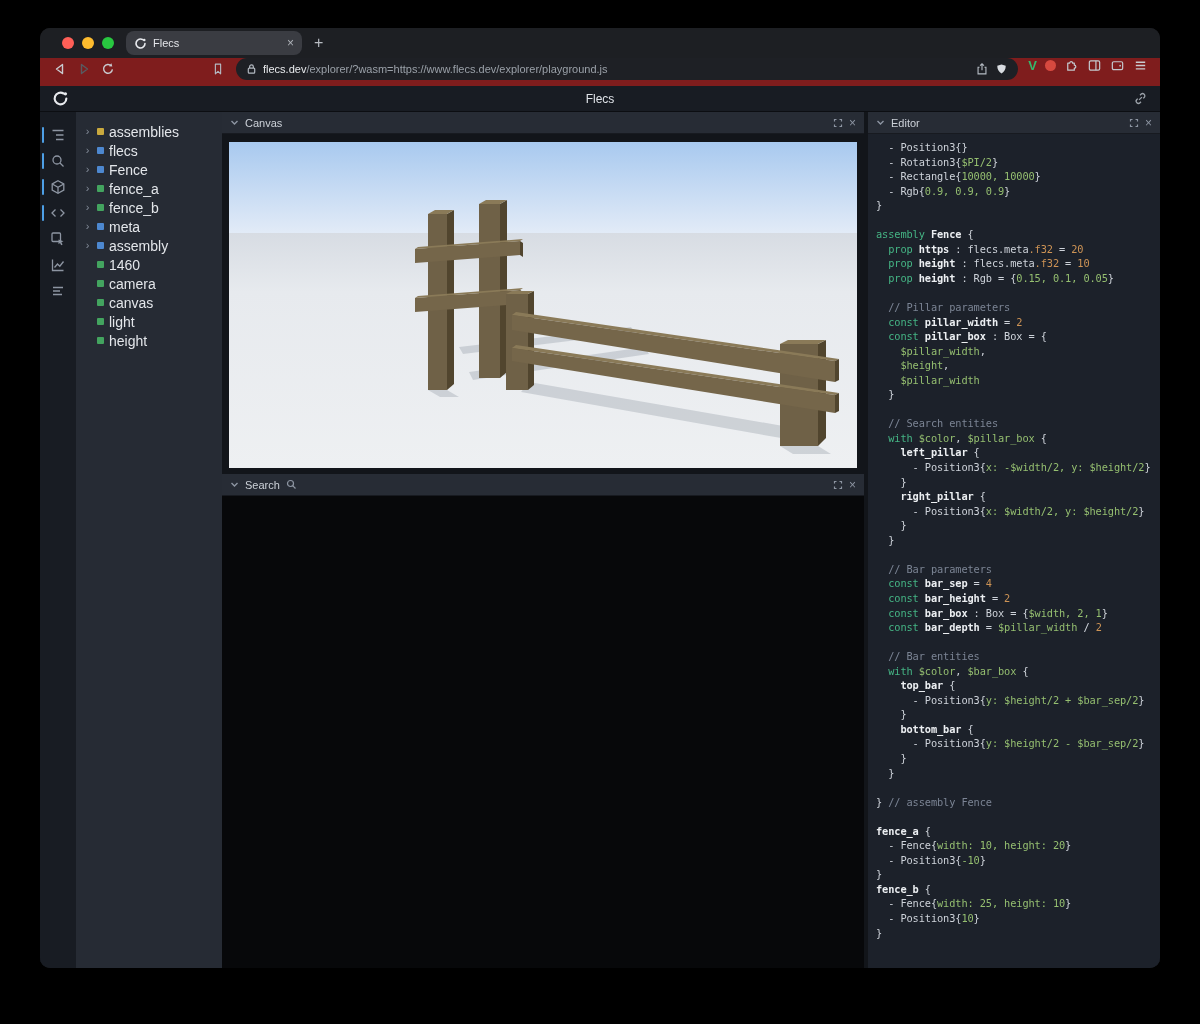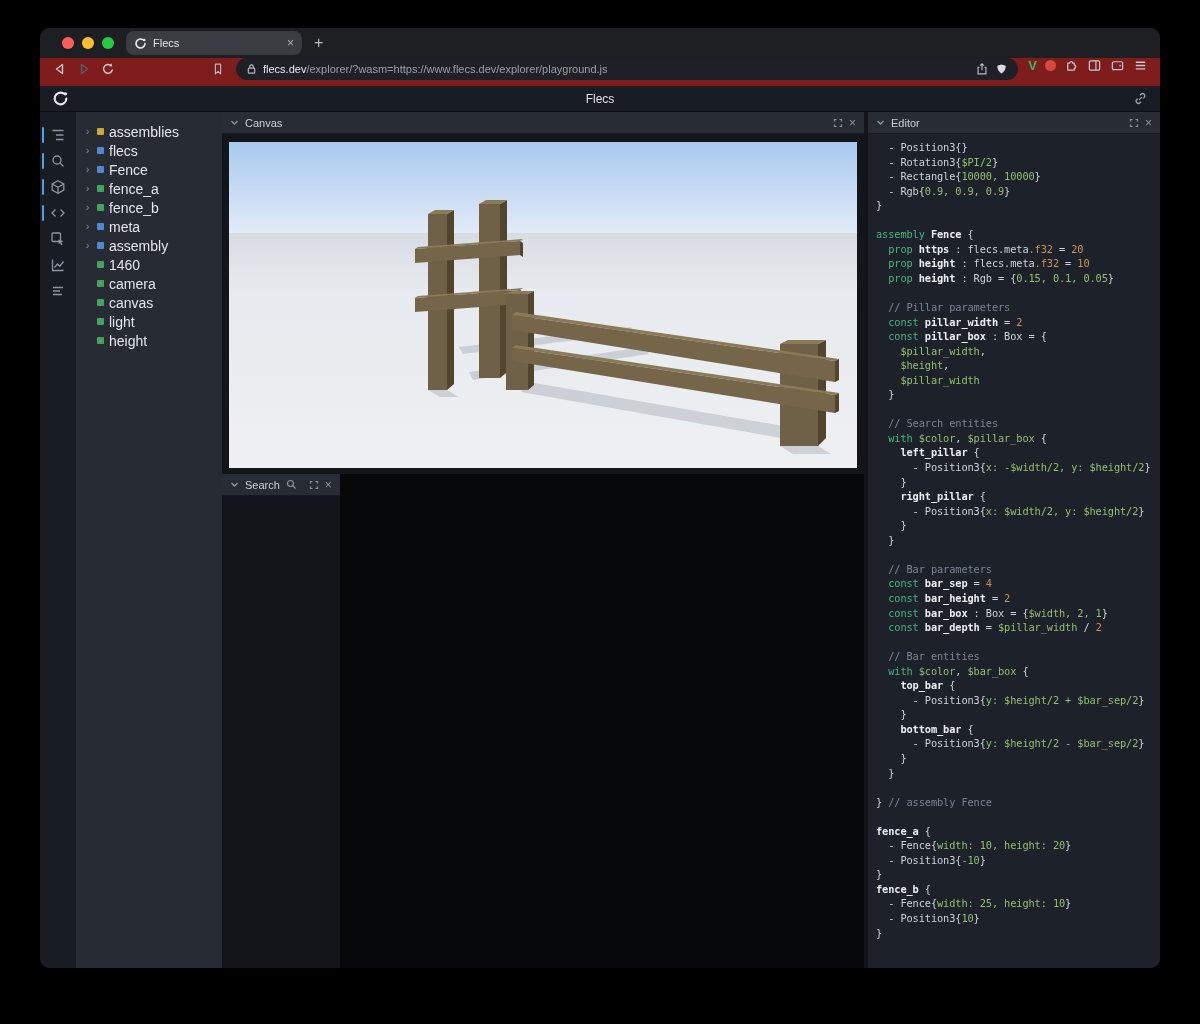--- a/index.html
+++ b/index.html
@@ -58,21 +58,21 @@
 
   .panel-header{height:22px;background:#272c35;display:flex;align-items:center;gap:6px;
     padding:0 8px;color:#ccd1d8;font-size:11px;flex:0 0 auto;border-bottom:1px solid #171a20;}
   .panel-header .spacer{flex:1;}
   .ph-close{color:#8d95a2;font-size:12px;line-height:1;}
 
   .canvas-panel{height:362px;display:flex;flex-direction:column;flex:0 0 auto;}
   .canvas-body{flex:1;background:#12151a;padding:8px 7px 6px 7px;}
   .canvas-body svg{display:block;width:100%;height:100%;}
 
-  .search-panel{flex:1;display:flex;flex-direction:row;min-height:0;justify-content:space-between;}
+  .search-panel{flex:1;display:flex;flex-direction:column;min-height:0;justify-content:space-between;}
   .search-body{flex:1;background:#07080a;}
 
   .editorpanel{width:292px;display:flex;flex-direction:column;background:#1c212a;flex:0 0 auto;}
   .editor-body{flex:1;padding:6px 12px 6px 8px;overflow:hidden;
     font-family:"DejaVu Sans Mono", monospace;font-size:10.3px;letter-spacing:-0.1px;}
   .code-line{white-space:pre;height:14.55px;line-height:14.55px;}
   .tok-p{color:#ced3da}.tok-k{color:#45b585}.tok-b{color:#eceff2;font-weight:bold}
   .tok-o{color:#cd9355}.tok-g{color:#95bf70}.tok-c{color:#7b8494}
 
   .icon{display:inline-flex;align-items:center;justify-content:center;}

